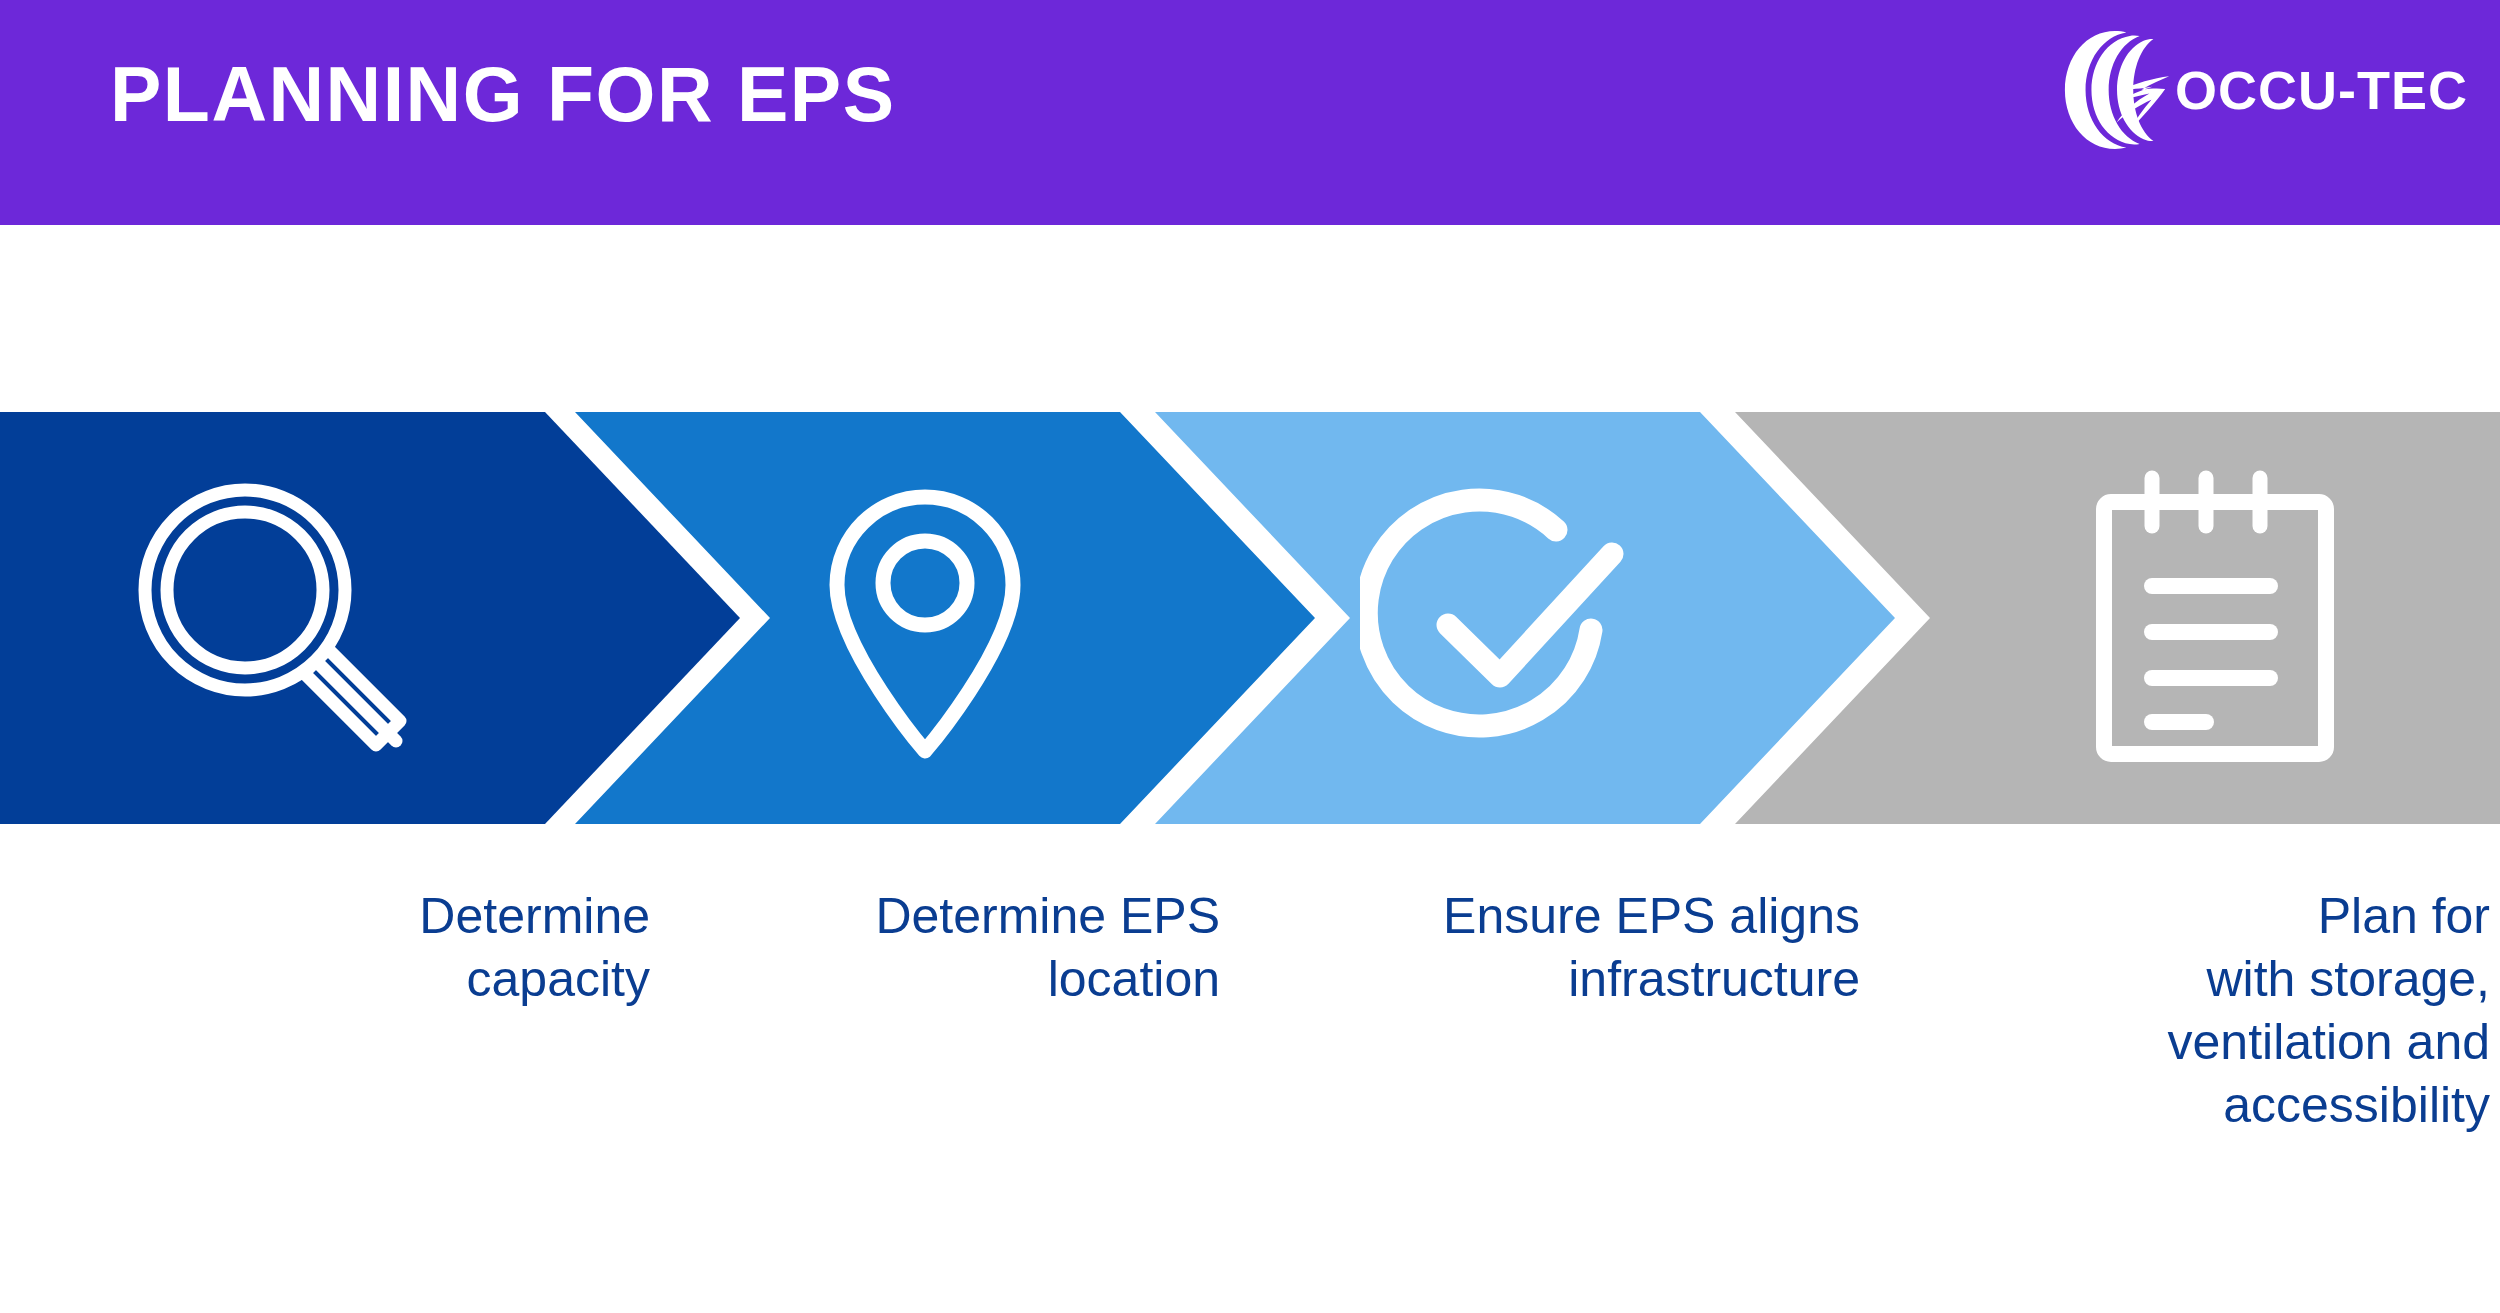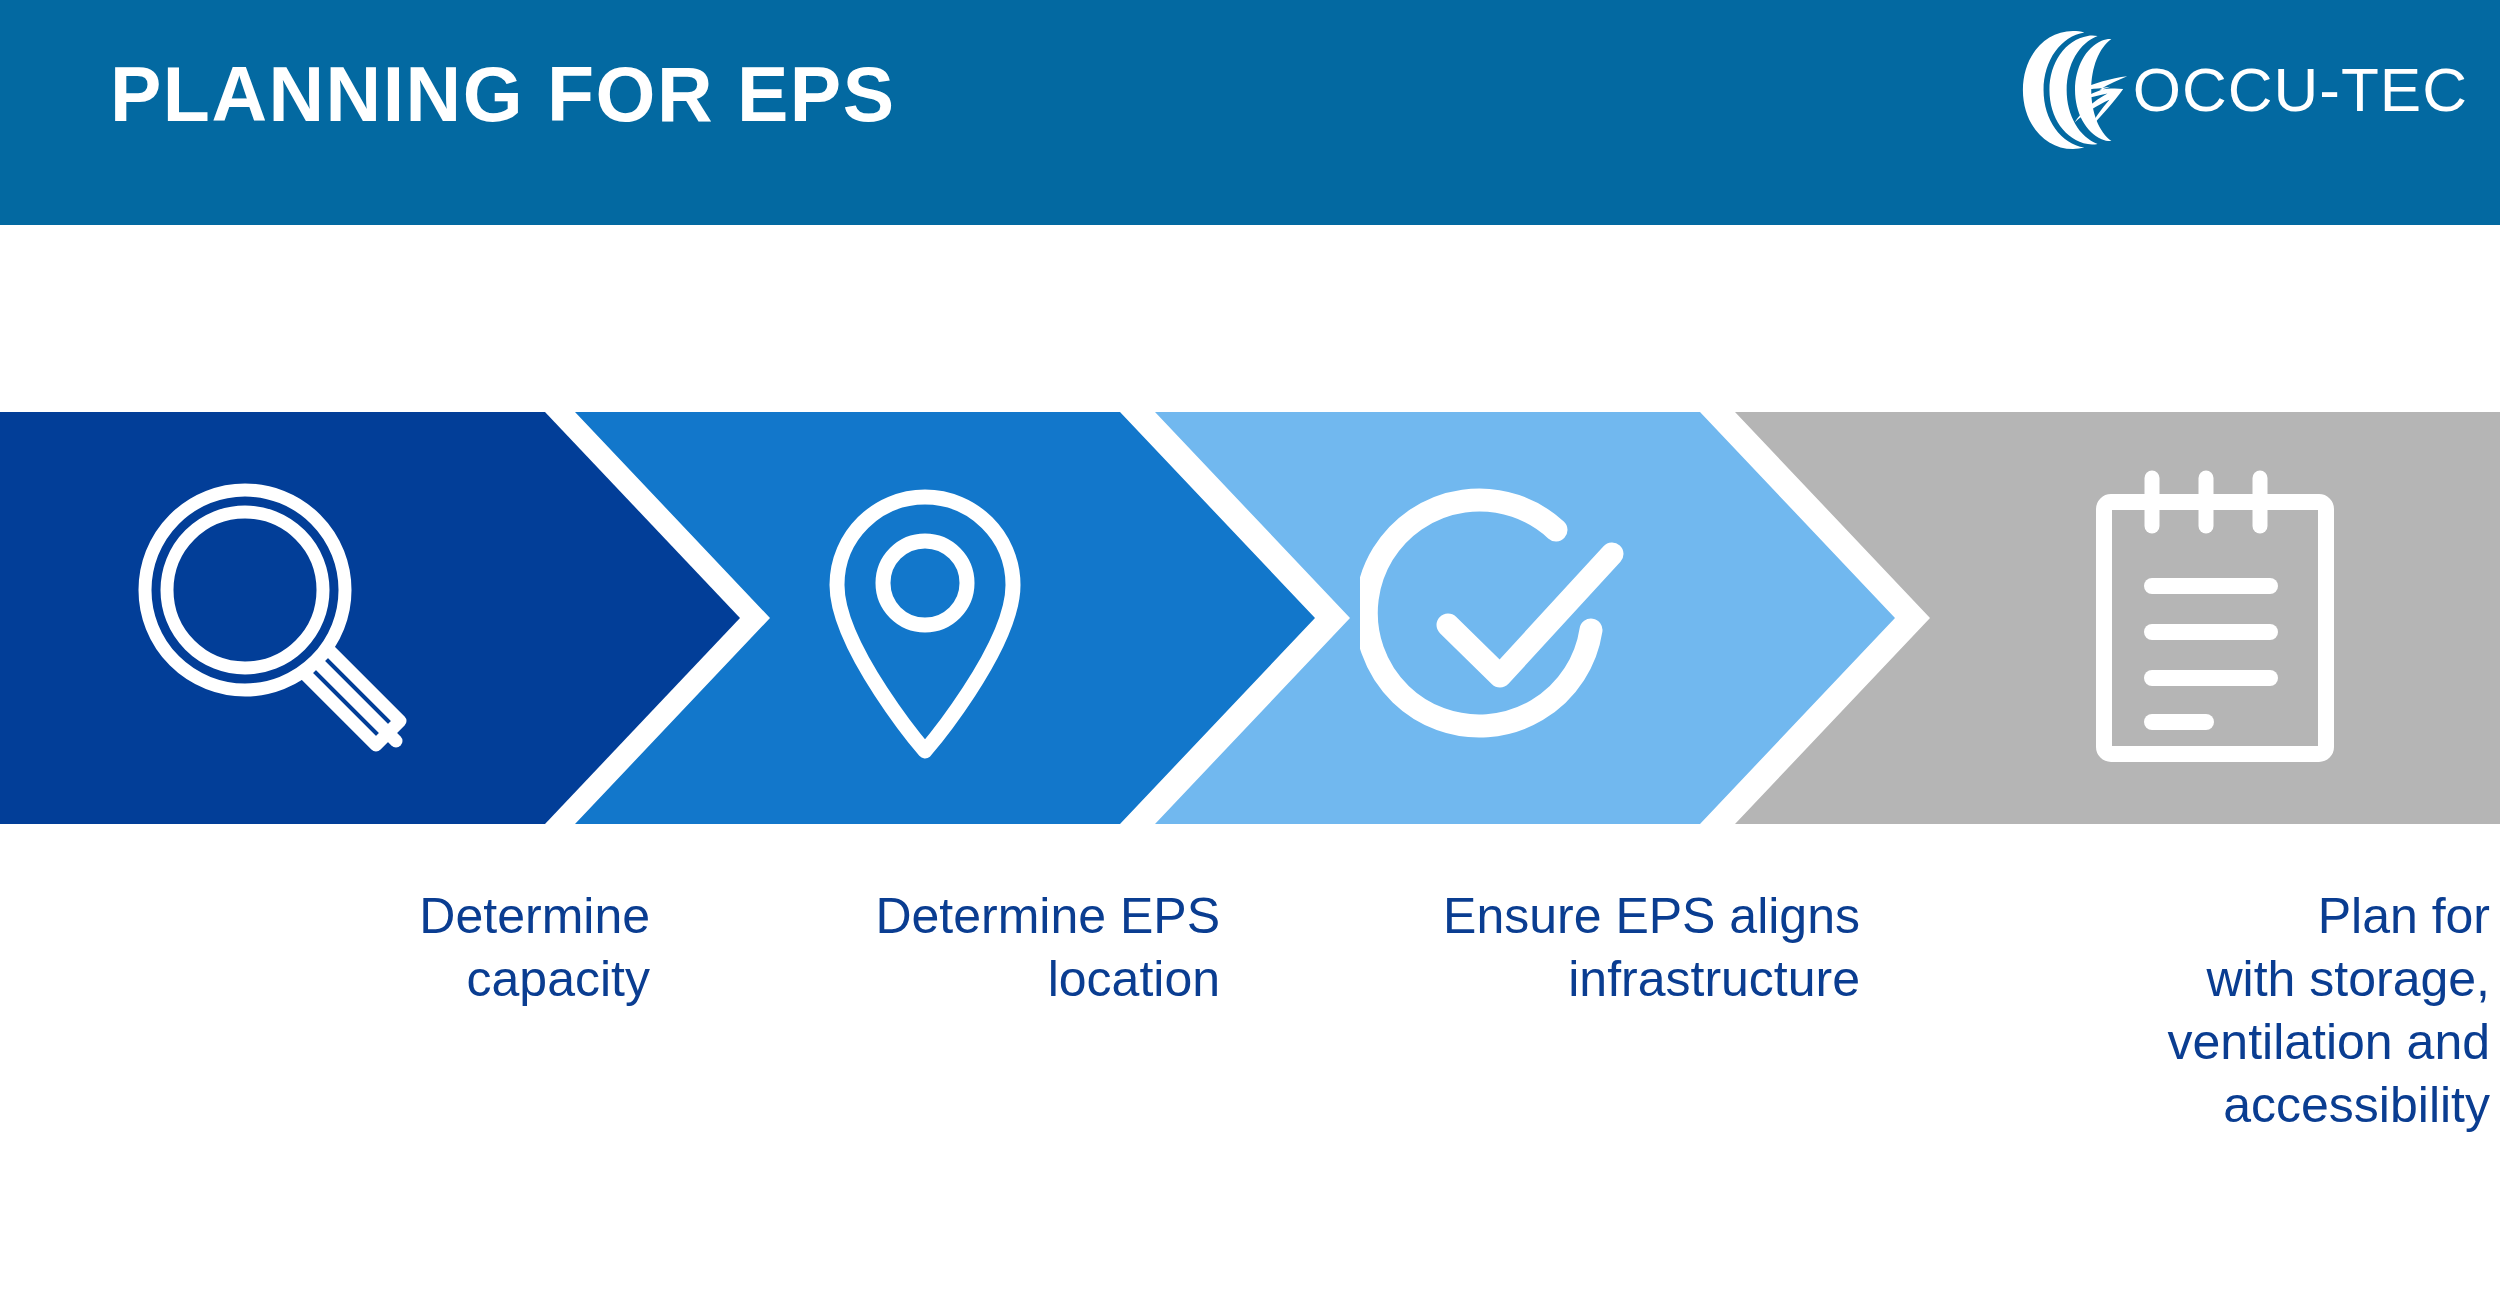--- a/index.html
+++ b/index.html
@@ -9,21 +9,21 @@
     font-family:"Liberation Sans", sans-serif;
     overflow:hidden;
     position:relative;
   }
 
   
   #header-bar {
     position:absolute;
     left:0; top:0;
     width:2500px; height:225px;
-    background:#0369a1;
+    background:#6d28d9;
   }
   #page-title {
     position:absolute;
     left:110px; top:52px;
     font-size:77px;
     font-weight:bold;
     letter-spacing:1.5px;
     color:#ffffff;
     line-height:1.1;
     white-space:nowrap;
@@ -31,22 +31,22 @@
   #brand-logo {
     position:absolute;
     right:32px; top:22px;
     height:135px;
     display:flex;
     align-items:center;
     gap:4px;
   }
   #brand-mark { width:118px; height:126px; display:block; }
   #brand-wordmark {
-    font-size:62px;
-    font-weight:400;
+    font-size:54px;
+    font-weight:700;
     letter-spacing:1px;
     color:#ffffff;
     line-height:1;
     white-space:nowrap;
     margin-left:-6px;
   }
 
   
   #chevron-band {
     position:absolute;

